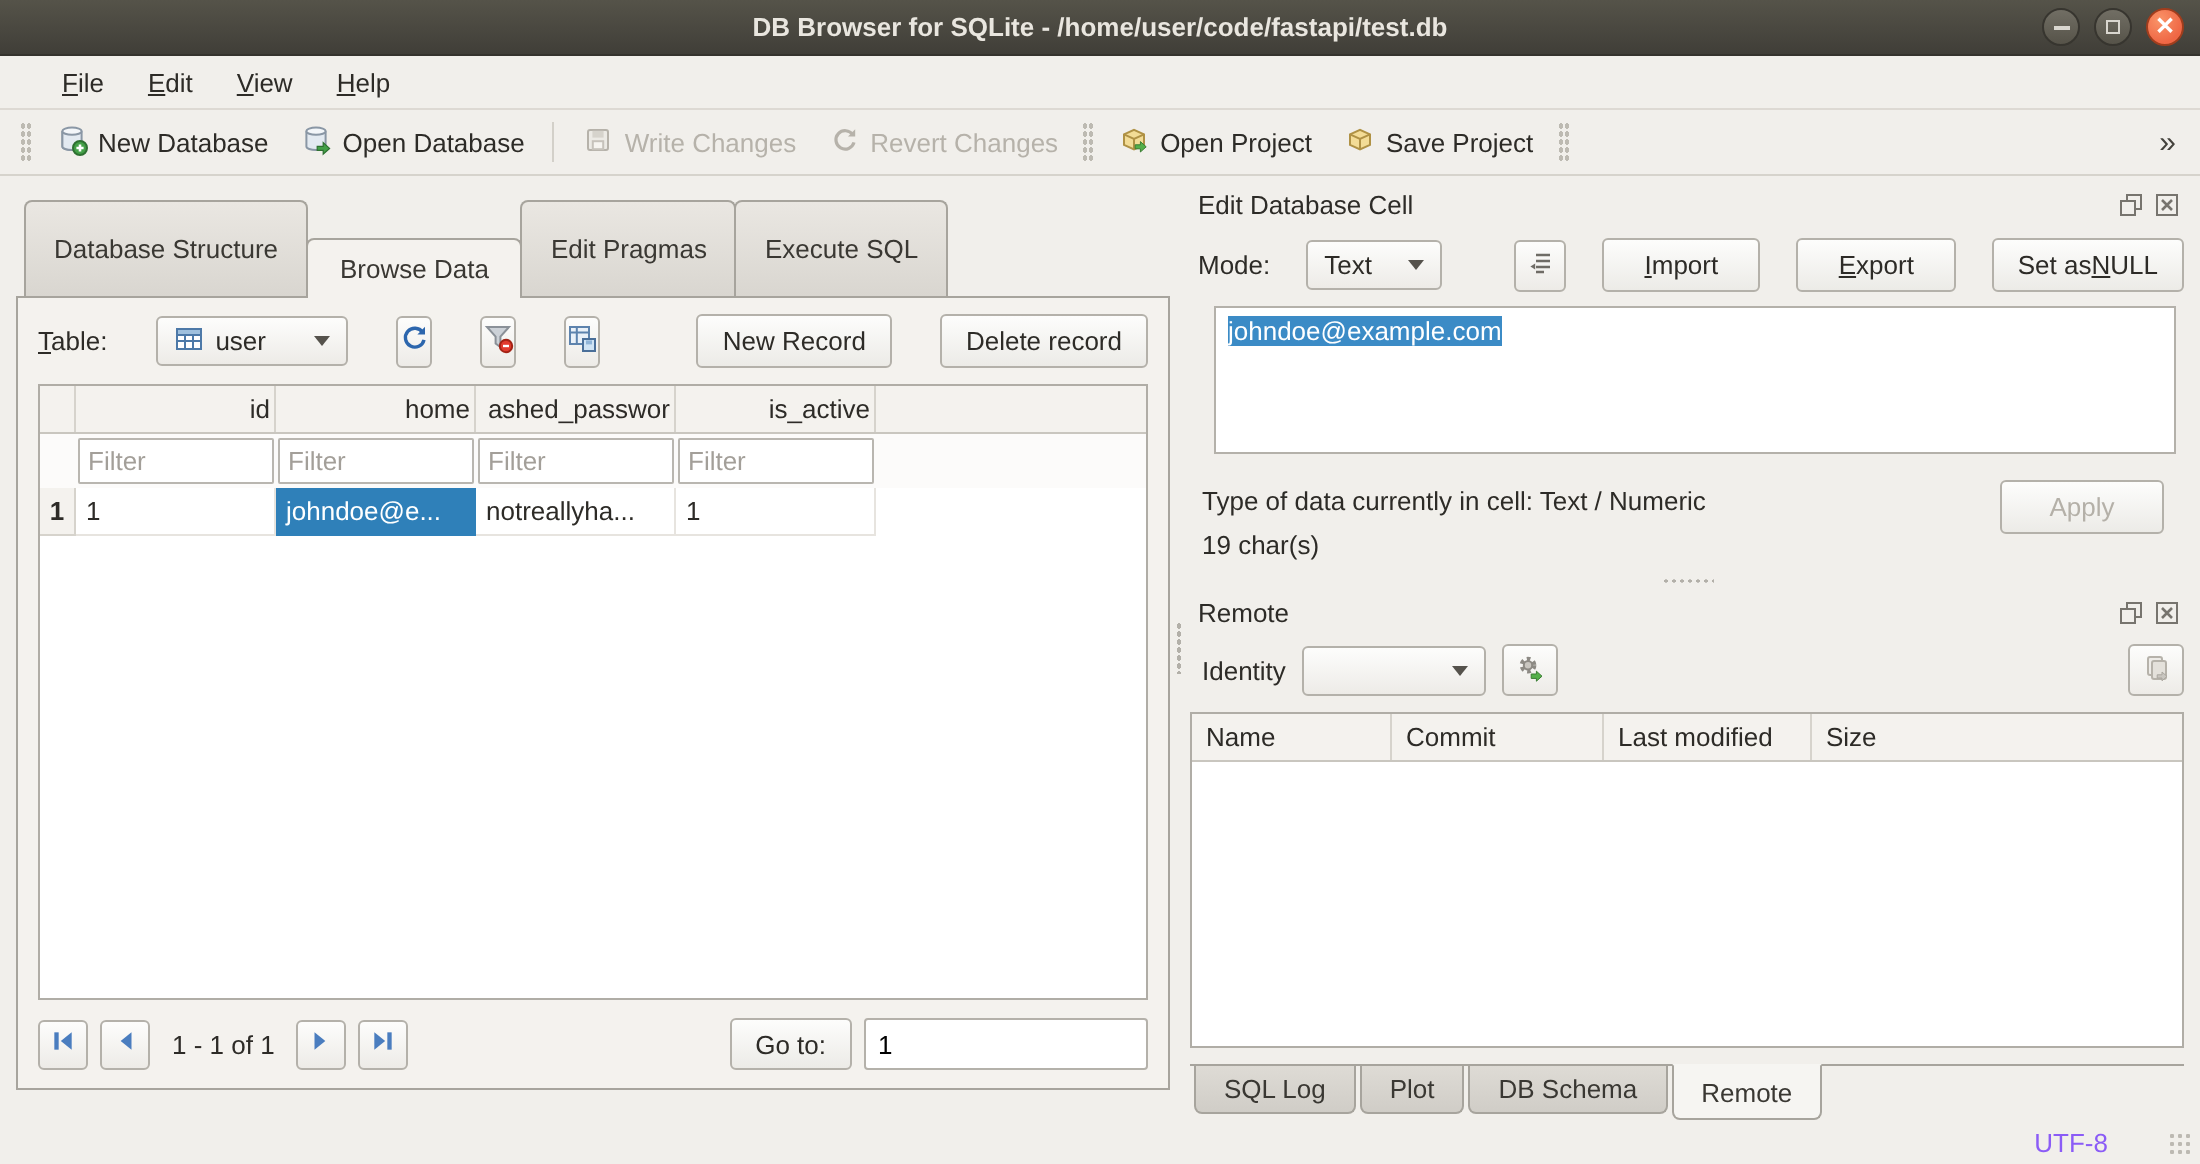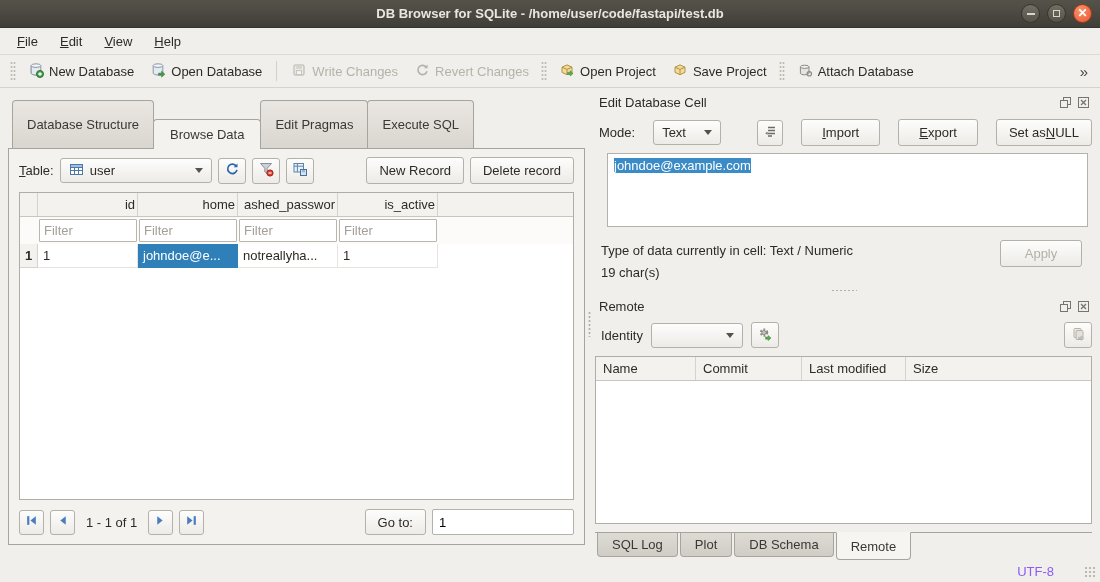--- a/index.html
+++ b/index.html
@@ -20,21 +20,21 @@
   .winbtns{position:absolute;right:8px;top:4px;display:flex;gap:7px}
   .winbtn{width:19px;height:19px;border-radius:50%;border:1px solid #37352f;
           background:linear-gradient(#716e64,#565349);display:flex;align-items:center;justify-content:center;cursor:default}
   .winbtn .bar{width:8px;height:2px;background:#d9d6cf}
   .winbtn .box{width:7px;height:7px;border:1.5px solid #d9d6cf}
   .winbtn.close{background:radial-gradient(circle at 35% 30%,#fa9468,var(--c-close) 70%);border-color:#a03d1d}
   .winbtn.close .x{color:#fff;font-size:12px;font-weight:bold;line-height:1;margin-top:-1px}
 
   
   .menubar{height:27px;background:#f1efeb;border-bottom:1px solid #ddd9d3;display:flex;align-items:center;
-           padding-left:6px;flex:0 0 auto}
+           padding-left:20px;flex:0 0 auto}
   .menu-item{padding:4px 11px;border-radius:2px}
 
   
   .toolbar{height:33px;background:#f1efeb;border-bottom:1px solid #d6d3cc;display:flex;align-items:center;
            padding:0 6px;flex:0 0 auto}
   .tb-handle{width:6px;height:20px;margin:0 4px;
              background-image:radial-gradient(#bdbab2 1px,transparent 1.1px);background-size:3px 4px}
   .tb-sep{width:1px;height:20px;background:#d3d0c9;margin:0 6px}
   .tb-item{display:flex;align-items:center;gap:5px;padding:4px 8px;border-radius:3px;white-space:nowrap}
   .tb-item.disabled{color:#b6b2aa}
@@ -51,21 +51,21 @@
   
   .tabbar{display:flex;align-items:flex-end;padding-left:4px;position:relative;z-index:2}
   .tab{background:linear-gradient(#eae7e2,#d9d6d0);border:1px solid #a7a49d;border-bottom:none;
        border-radius:4px 4px 0 0;padding:16px 14px;margin-right:-1px;color:#3a3833}
   .tab.active{background:#f4f2ee;padding:7px 16px;margin-bottom:-1px;position:relative;z-index:3}
 
   .panel{flex:1;border:1px solid #a7a49d;background:#f4f2ee;padding:8px 10px 9px 10px;
          display:flex;flex-direction:column;min-height:0;position:relative;z-index:1}
 
   
-  .controls-row{display:flex;align-items:center;gap:6px;margin-bottom:8px;flex:0 0 auto}
+  .controls-row{display:flex;align-items:center;gap:24px;margin-bottom:8px;flex:0 0 auto}
   .combo{display:flex;align-items:center;gap:6px;height:25px;padding:0 8px;border:1px solid #b4b1aa;border-radius:3px;
          background:linear-gradient(#fdfdfc,#edebe7)}
   .combo .chev{width:0;height:0;border-left:4px solid transparent;border-right:4px solid transparent;
                border-top:5px solid #55524c;margin-left:auto}
   .table-combo{width:152px}
   .icon-btn{width:28px;height:26px;border:1px solid #b4b1aa;border-radius:3px;
             background:linear-gradient(#fdfdfc,#edebe7);display:flex;align-items:center;justify-content:center}
   .btn{height:27px;padding:0 12px;border:1px solid #b4b1aa;border-radius:3px;display:inline-flex;align-items:center;
        background:linear-gradient(#fdfdfc,#ecebe7);color:#2d2b27;white-space:nowrap}
   .btn.disabled{color:#b4b0a8}
@@ -220,28 +220,20 @@
     <div class="tb-item">
       <span><svg width="16" height="16" viewBox="0 0 16 16">
             <path d="M3 5.2l5-2.3 5 2.3v5.2l-5 2.3-5-2.3z" fill="#f3dc96" stroke="#b09245"></path>
             <path d="M3 5.2l5 2.2 5-2.2M8 7.4v5.2" fill="none" stroke="#b09245"></path>
           </svg></span>
       <span>Save Project</span>
     </div>
 
     <div class="tb-handle"></div>
 
-    <div class="tb-item">
-      <span><svg width="16" height="16" viewBox="0 0 16 16">
-            <path d="M3.4 4.8v6.4c0 .9 1.9 1.6 4.3 1.6s4.3-.7 4.3-1.6V4.8" fill="#e7e4df" stroke="#8d8a84"></path>
-            <ellipse cx="7.7" cy="4.8" rx="4.3" ry="1.6" fill="#f2f0ec" stroke="#8d8a84"></ellipse>
-            <circle cx="12.3" cy="11.8" r="2.2" fill="none" stroke="#8d8a84" stroke-width="1.2"></circle>
-          </svg></span>
-      <span>Attach Database</span>
-    </div>
 
     <div class="tb-overflow">»</div>
   </div>
 
   <div class="main">
 
     <div class="left-pane">
       <div class="tabbar">
         <div class="tab">Database Structure</div>
         <div class="tab active">Browse Data</div>

